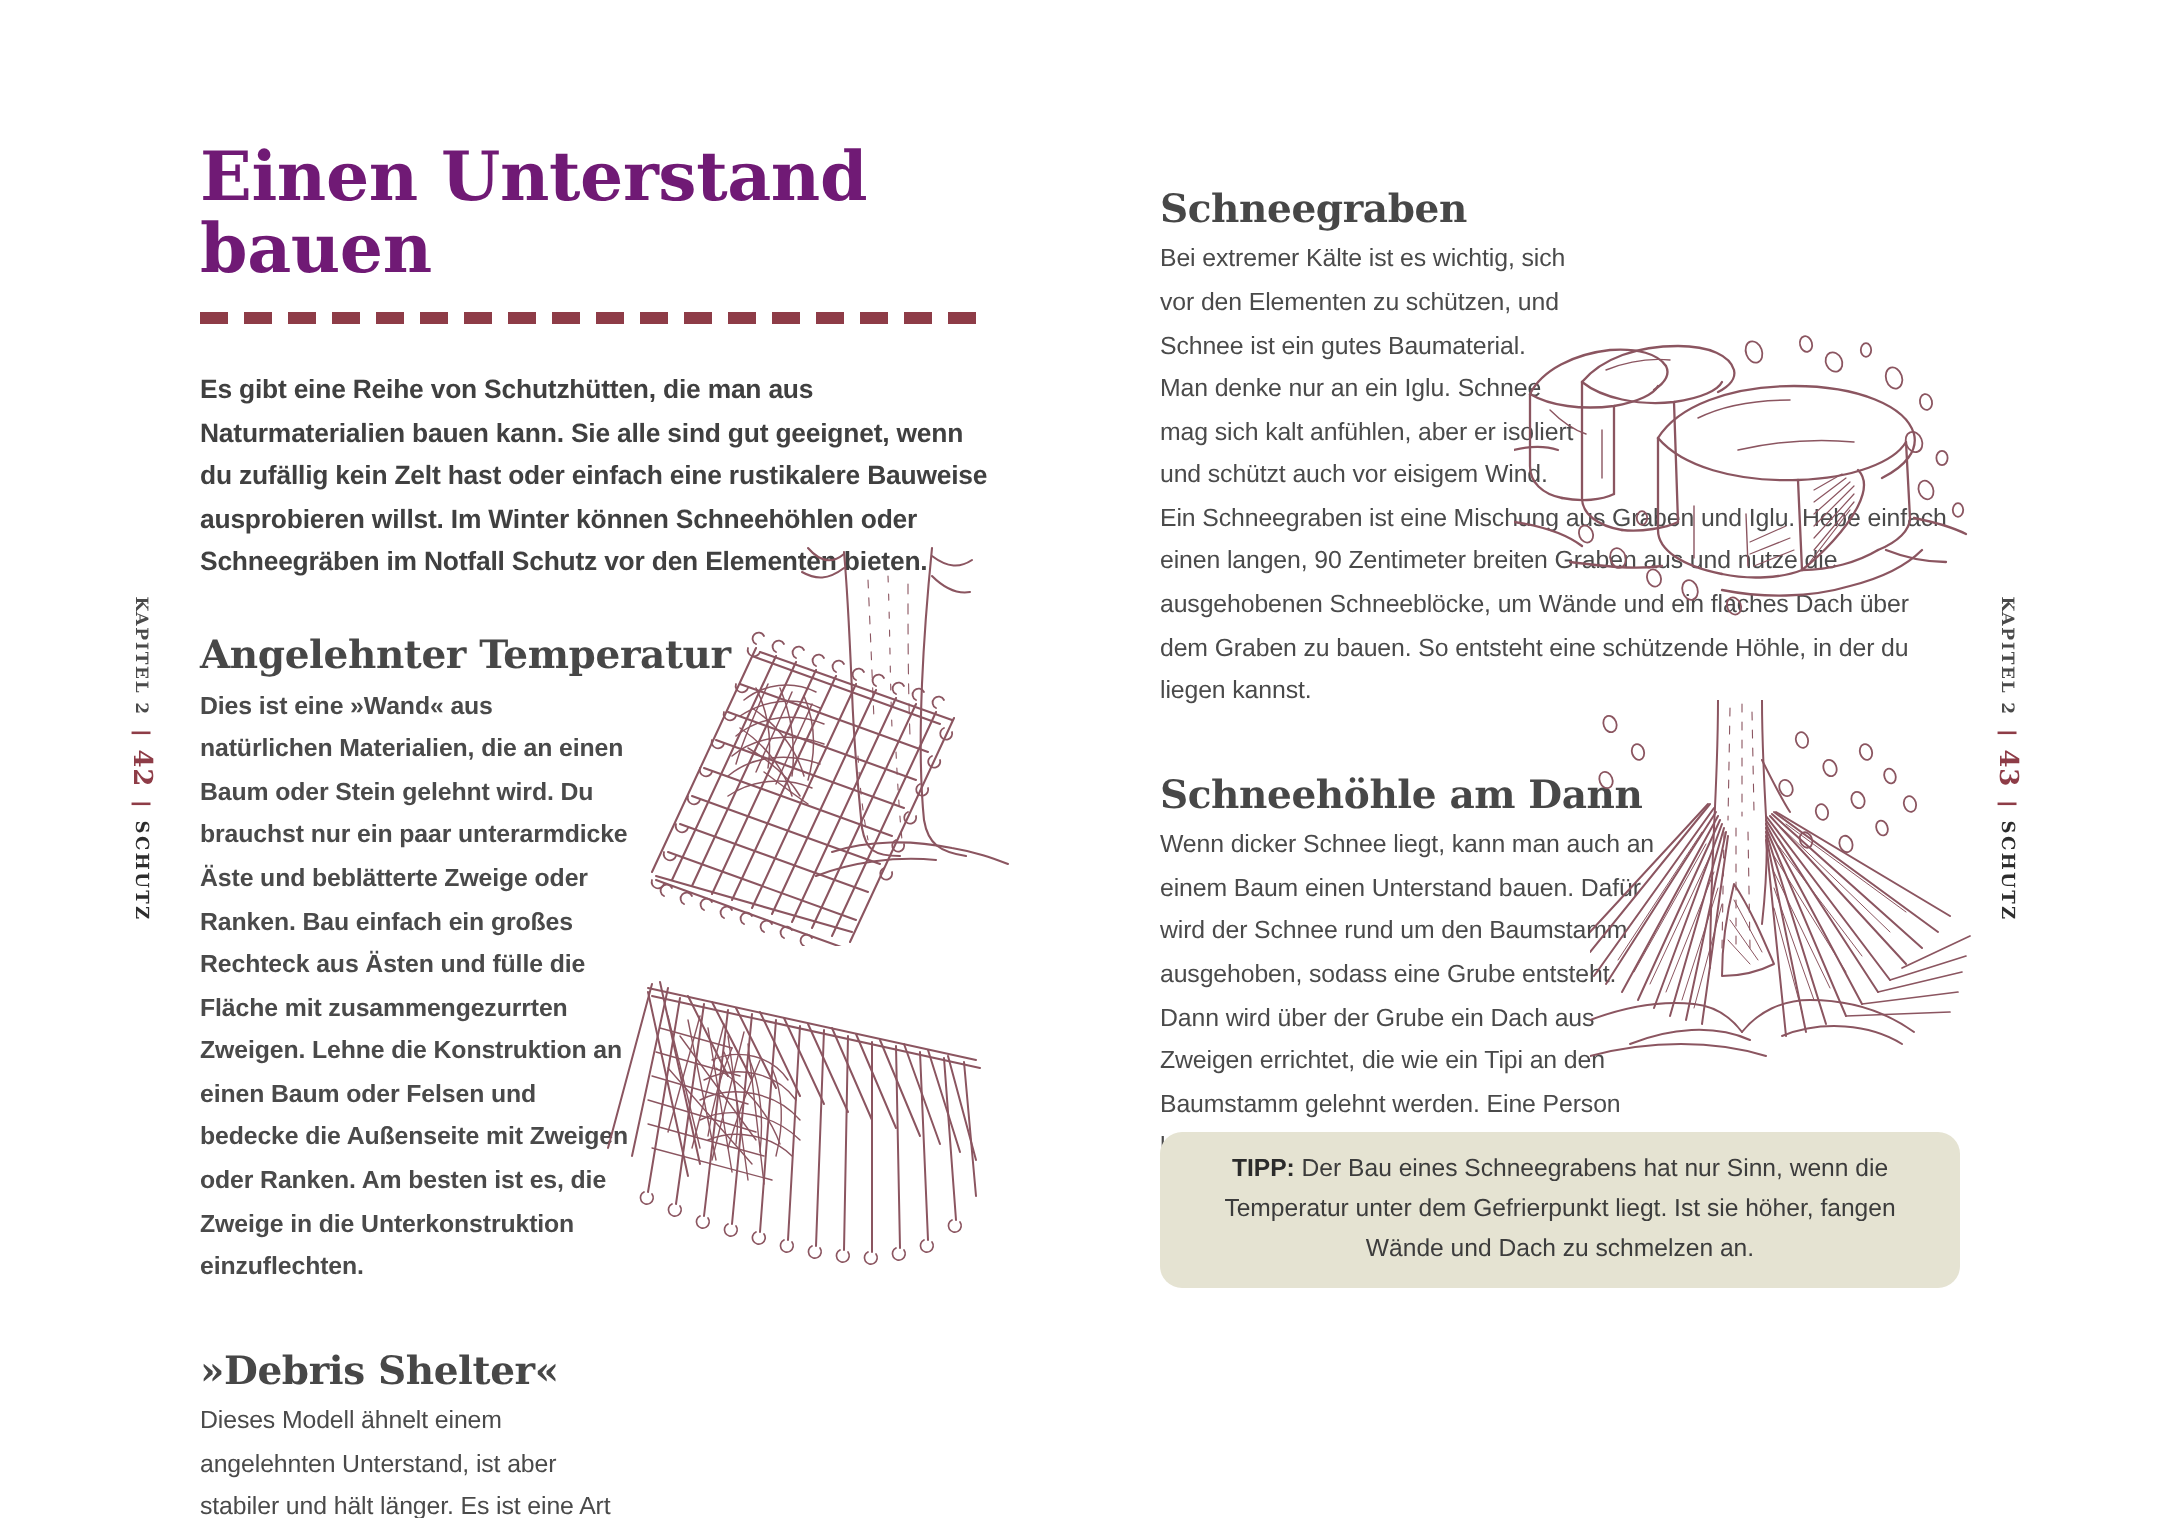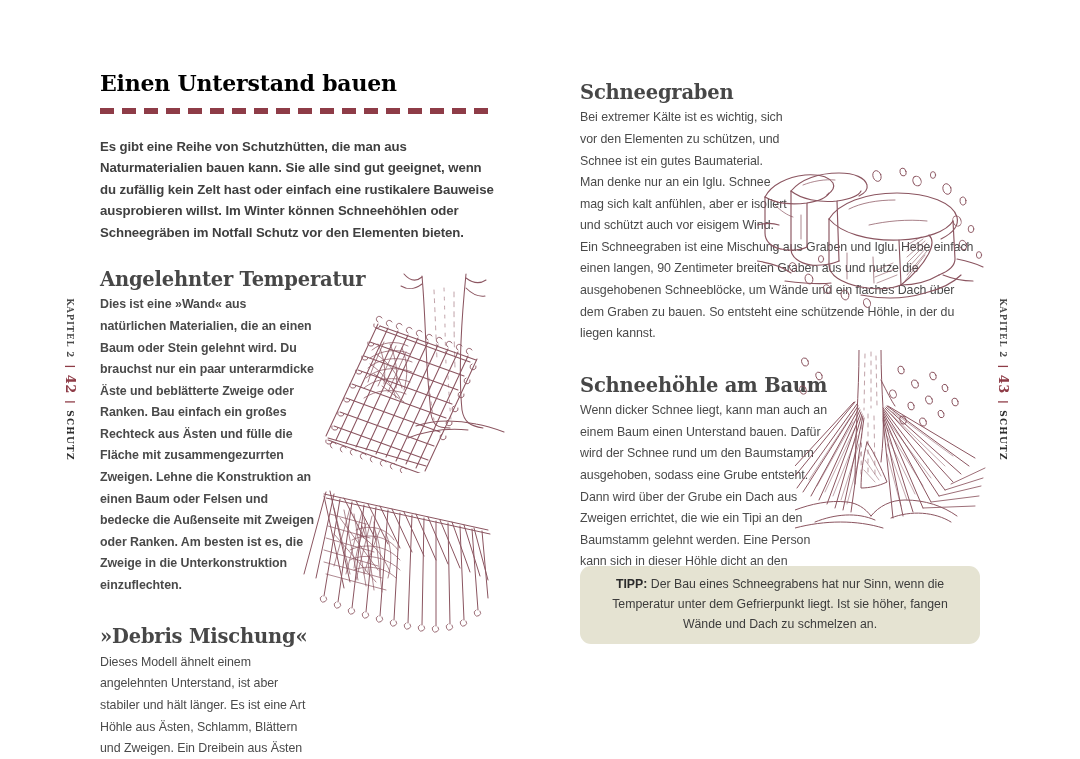--- a/index.html
+++ b/index.html
@@ -80,31 +80,31 @@
   
   .col-left {
     position: absolute;
     left: 100px;
     top: 72px;
     width: 410px;
   }
   .col-right {
     position: absolute;
     left: 580px;
-    top: 82px;
+    top: 94px;
     width: 400px;
   }
 
   h1.page-title {
     margin: 0;
     font-family: "DejaVu Serif", serif;
     font-weight: 700;
-    font-size: 22px;
+    font-size: 34px;
     letter-spacing: -0.2px;
-    color: #000000;
+    color: #701a75;
     line-height: 1.05;
   }
 
   .dashed-rule {
     margin-top: 13px;
     height: 6px;
     width: 395px;
     background-image: repeating-linear-gradient(
         to right,
         #8e3c47 0px, #8e3c47 14px,
@@ -247,36 +247,36 @@
     <h1 class="page-title">Einen Unterstand bauen</h1>
     <div class="dashed-rule"></div>
 
     <p class="intro">Es gibt eine Reihe von Schutzhütten, die man aus Naturmaterialien bauen kann. Sie alle sind gut geeignet, wenn du zufällig kein Zelt hast oder einfach eine rustikalere Bauweise ausprobieren willst. Im Winter können Schneehöhlen oder Schneegräben im Notfall Schutz vor den Elementen bieten.</p>
 
     <h2 class="section-head">Angelehnter Temperatur</h2>
     <div style="width:215px;font-weight:bold;">
       <p class="body">Dies ist eine »Wand« aus natürlichen Materialien, die an einen Baum oder Stein gelehnt wird. Du brauchst nur ein paar unterarmdicke Äste und beblätterte Zweige oder Ranken. Bau einfach ein großes Rechteck aus Ästen und fülle die Fläche mit zusammengezurrten Zweigen. Lehne die Konstruktion an einen Baum oder Felsen und bedecke die Außenseite mit Zweigen oder Ranken. Am besten ist es, die Zweige in die Unterkonstruktion einzuflechten.</p>
     </div>
 
-    <h2 class="section-head tight">»Debris Mischung«</h2>
+    <h2 class="section-head tight">»Debris Shelter«</h2>
     <div style="width:218px;">
       <p class="body">Dieses Modell ähnelt einem angelehnten Unterstand, ist aber stabiler und hält länger. Es ist eine Art Höhle aus Ästen, Schlamm, Blättern und Zweigen. Ein Dreibein aus Ästen stützt die Wände, dabei bildet ein längerer Ast den First. Wenn dieses Dreibein steht, werden weitere Äste an den Seiten angelehnt. Dann werden diese Wände mit Schlamm, Blättern, Zweigen und Buschwerk abgedichtet.</p>
     </div>
 
   </div>
 
   <div class="col-right">
 
     <h2 class="section-head">Schneegraben</h2>
     <div class="clearfix">
       <div class="wrap-spacer-snow"></div>
       <p class="body">Bei extremer Kälte ist es wichtig, sich vor den Elementen zu schützen, und Schnee ist ein gutes Baumaterial. Man denke nur an ein Iglu. Schnee mag sich kalt anfühlen, aber er isoliert und schützt auch vor eisigem Wind. Ein Schneegraben ist eine Mischung aus Graben und Iglu. Hebe einfach einen langen, 90 Zentimeter breiten Graben aus und nutze die ausgehobenen Schneeblöcke, um Wände und ein flaches Dach über dem Graben zu bauen. So entsteht eine schützende Höhle, in der du liegen kannst.</p>
     </div>
 
-    <h2 class="section-head tight">Schneehöhle am Baum</h2>
+    <h2 class="section-head tight">Schneehöhle am Dann</h2>
     <div class="clearfix">
       <div class="wrap-spacer-tree"></div>
       <p class="body">Wenn dicker Schnee liegt, kann man auch an einem Baum einen Unterstand bauen. Dafür wird der Schnee rund um den Baumstamm ausgehoben, sodass eine Grube entsteht. Dann wird über der Grube ein Dach aus Zweigen errichtet, die wie ein Tipi an den Baumstamm gelehnt werden. Eine Person kann sich in dieser Höhle dicht an den Baumstamm kauern, um sich vor der Witterung zu schützen.</p>
     </div>
   </div>
 
   <div class="tip-box">
     <div class="tip-text">
       <span class="tip-label">TIPP:</span><span> Der Bau eines Schneegrabens hat nur Sinn, wenn die Temperatur unter dem Gefrierpunkt liegt. Ist sie höher, fangen Wände und Dach zu schmelzen an.</span>
     </div>

